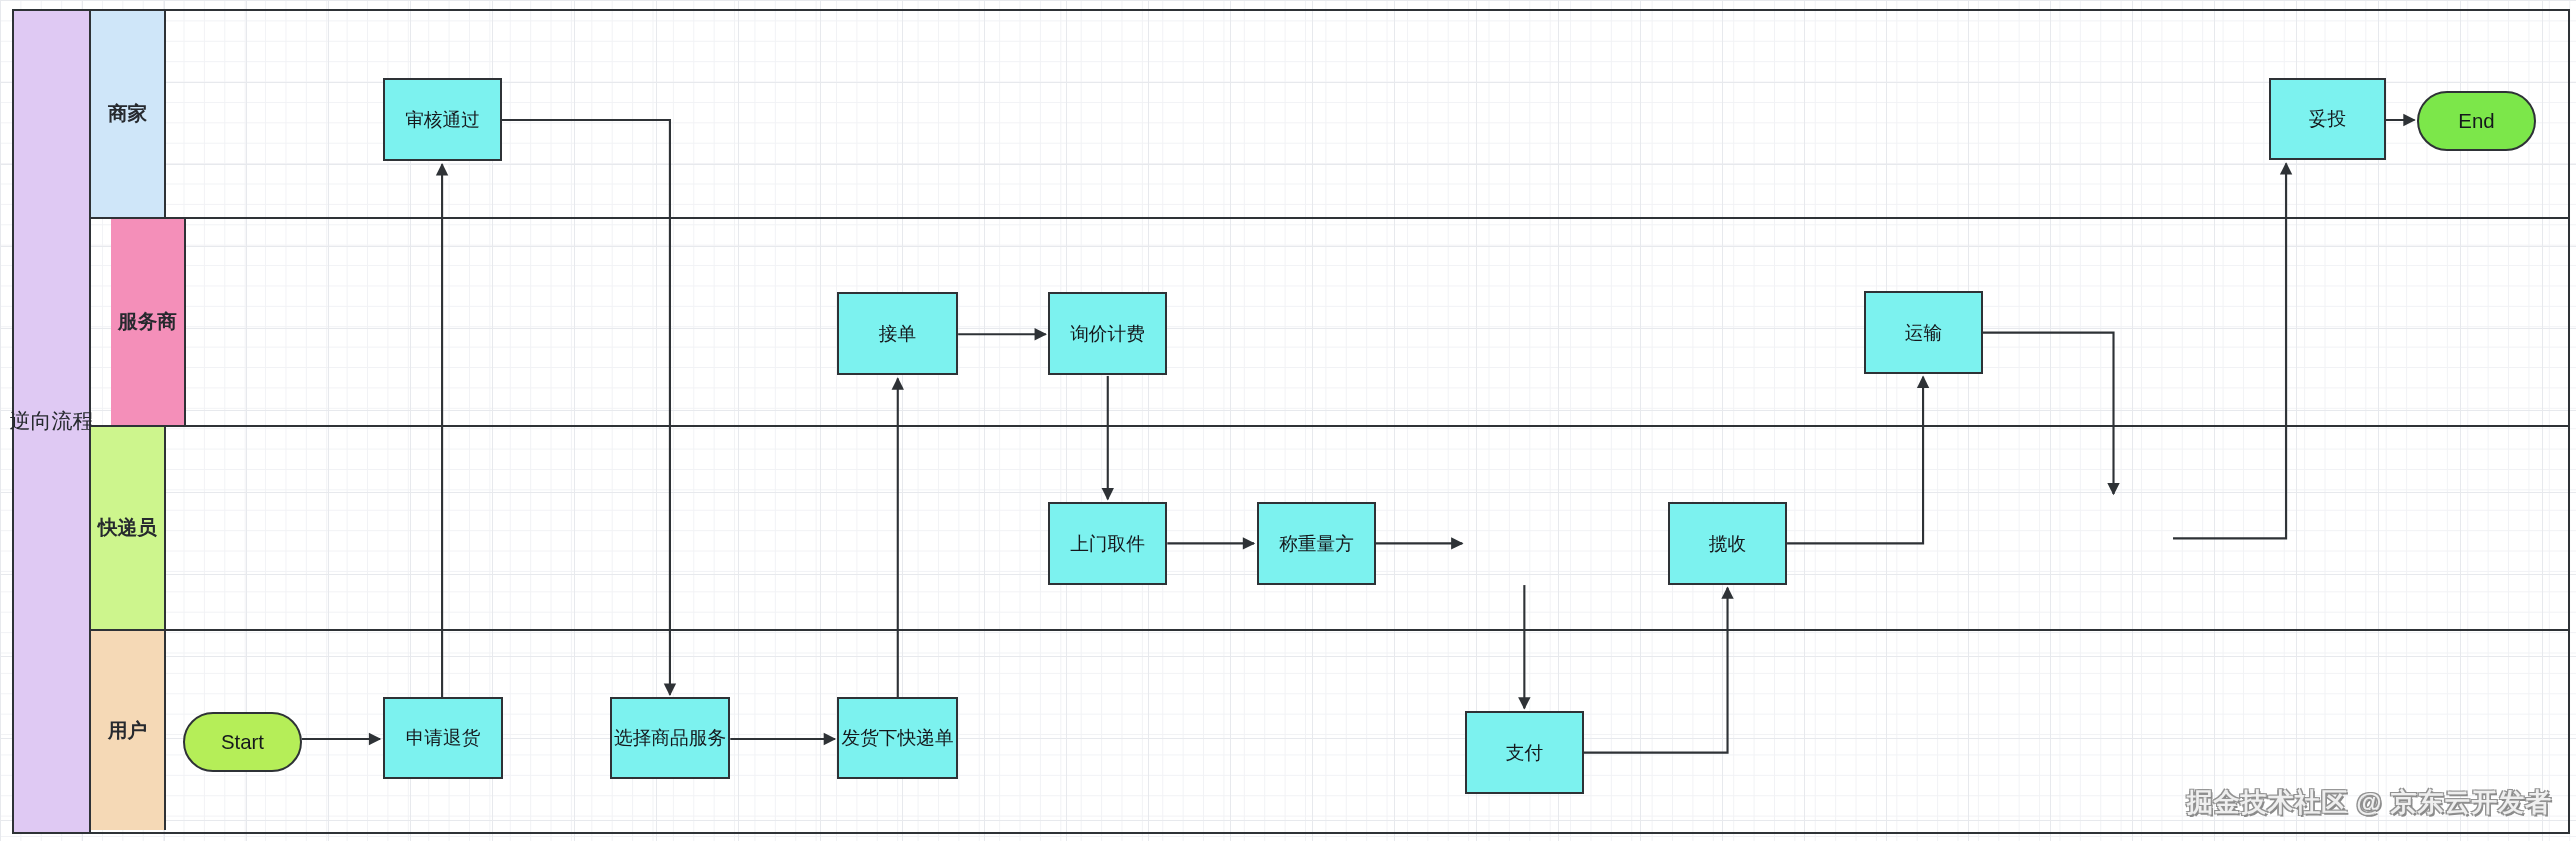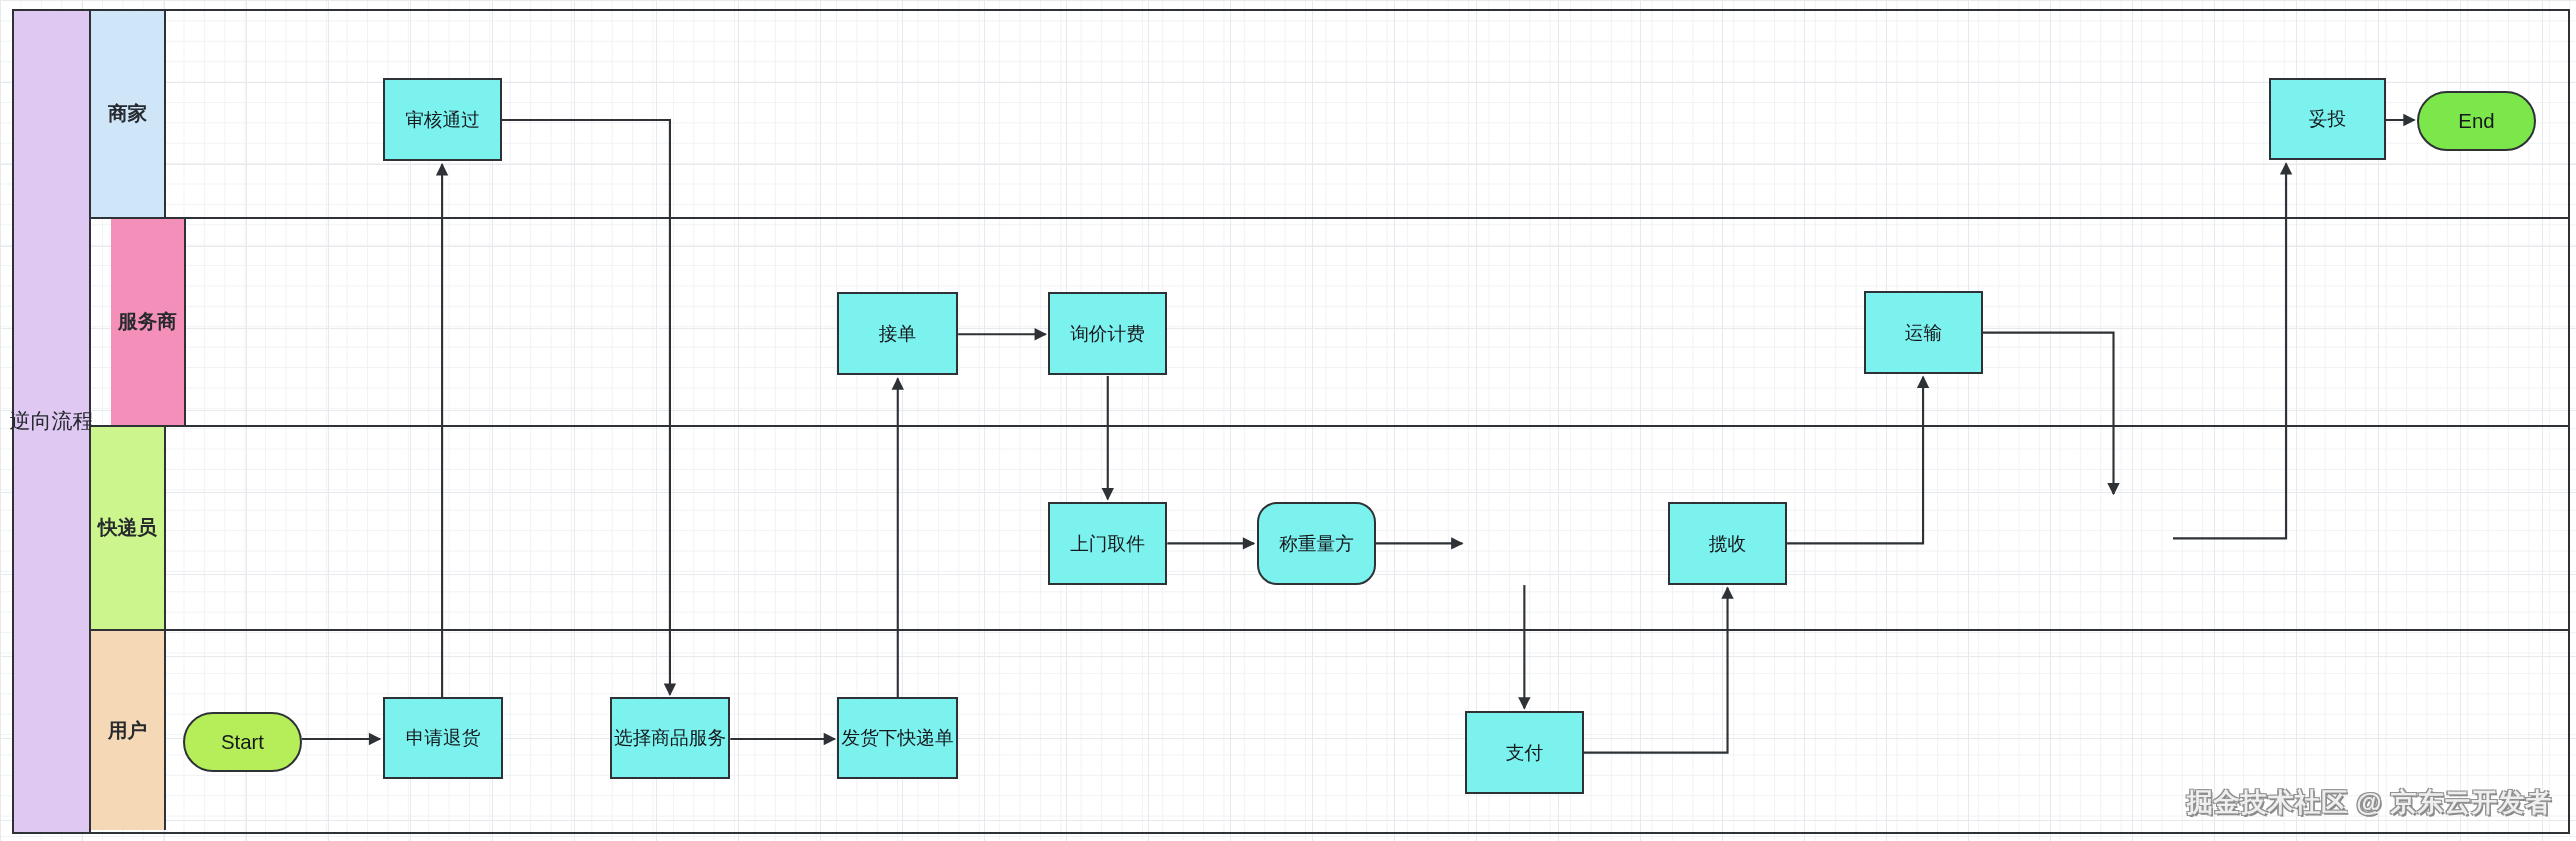--- a/index.html
+++ b/index.html
@@ -108,21 +108,21 @@
       </g>
   </svg>
 <div class="node terminal terminal-start" style="left: 183px; top: 712px; width: 119px; height: 60px;">Start</div>
     <div class="node" style="left: 383px; top: 697px; width: 120px; height: 82px;">申请退货</div>
     <div class="node" style="left: 383px; top: 78px; width: 119px; height: 83px;">审核通过</div>
     <div class="node" style="left: 610px; top: 697px; width: 120px; height: 82px;">选择商品服务</div>
     <div class="node" style="left: 837px; top: 697px; width: 121px; height: 82px;">发货下快递单</div>
     <div class="node" style="left: 837px; top: 292px; width: 121px; height: 83px;">接单</div>
     <div class="node" style="left: 1048px; top: 292px; width: 119px; height: 83px;">询价计费</div>
     <div class="node" style="left: 1048px; top: 502px; width: 119px; height: 83px;">上门取件</div>
-    <div class="node" style="left: 1257px; top: 502px; width: 119px; height: 83px; border-radius: 20px;">称重量方</div>
+    <div class="node" style="left: 1257px; top: 502px; width: 119px; height: 83px;">称重量方</div>
     <div class="node" style="left: 1465px; top: 711px; width: 119px; height: 83px;">支付</div>
     <div class="node" style="left: 1668px; top: 502px; width: 119px; height: 83px;">揽收</div>
     <div class="node" style="left: 1864px; top: 291px; width: 119px; height: 83px;">运输</div>
     <div class="node" style="left: 2227px; top: 78px; width: 117px; height: 82px; margin-left: 42px;">妥投</div>
     <div class="node terminal terminal-end" style="left: 2417px; top: 91px; width: 119px; height: 60px;">End</div>
   </div>
 
 <div class="watermark">掘金技术社区 @ 京东云开发者</div>
 
 

